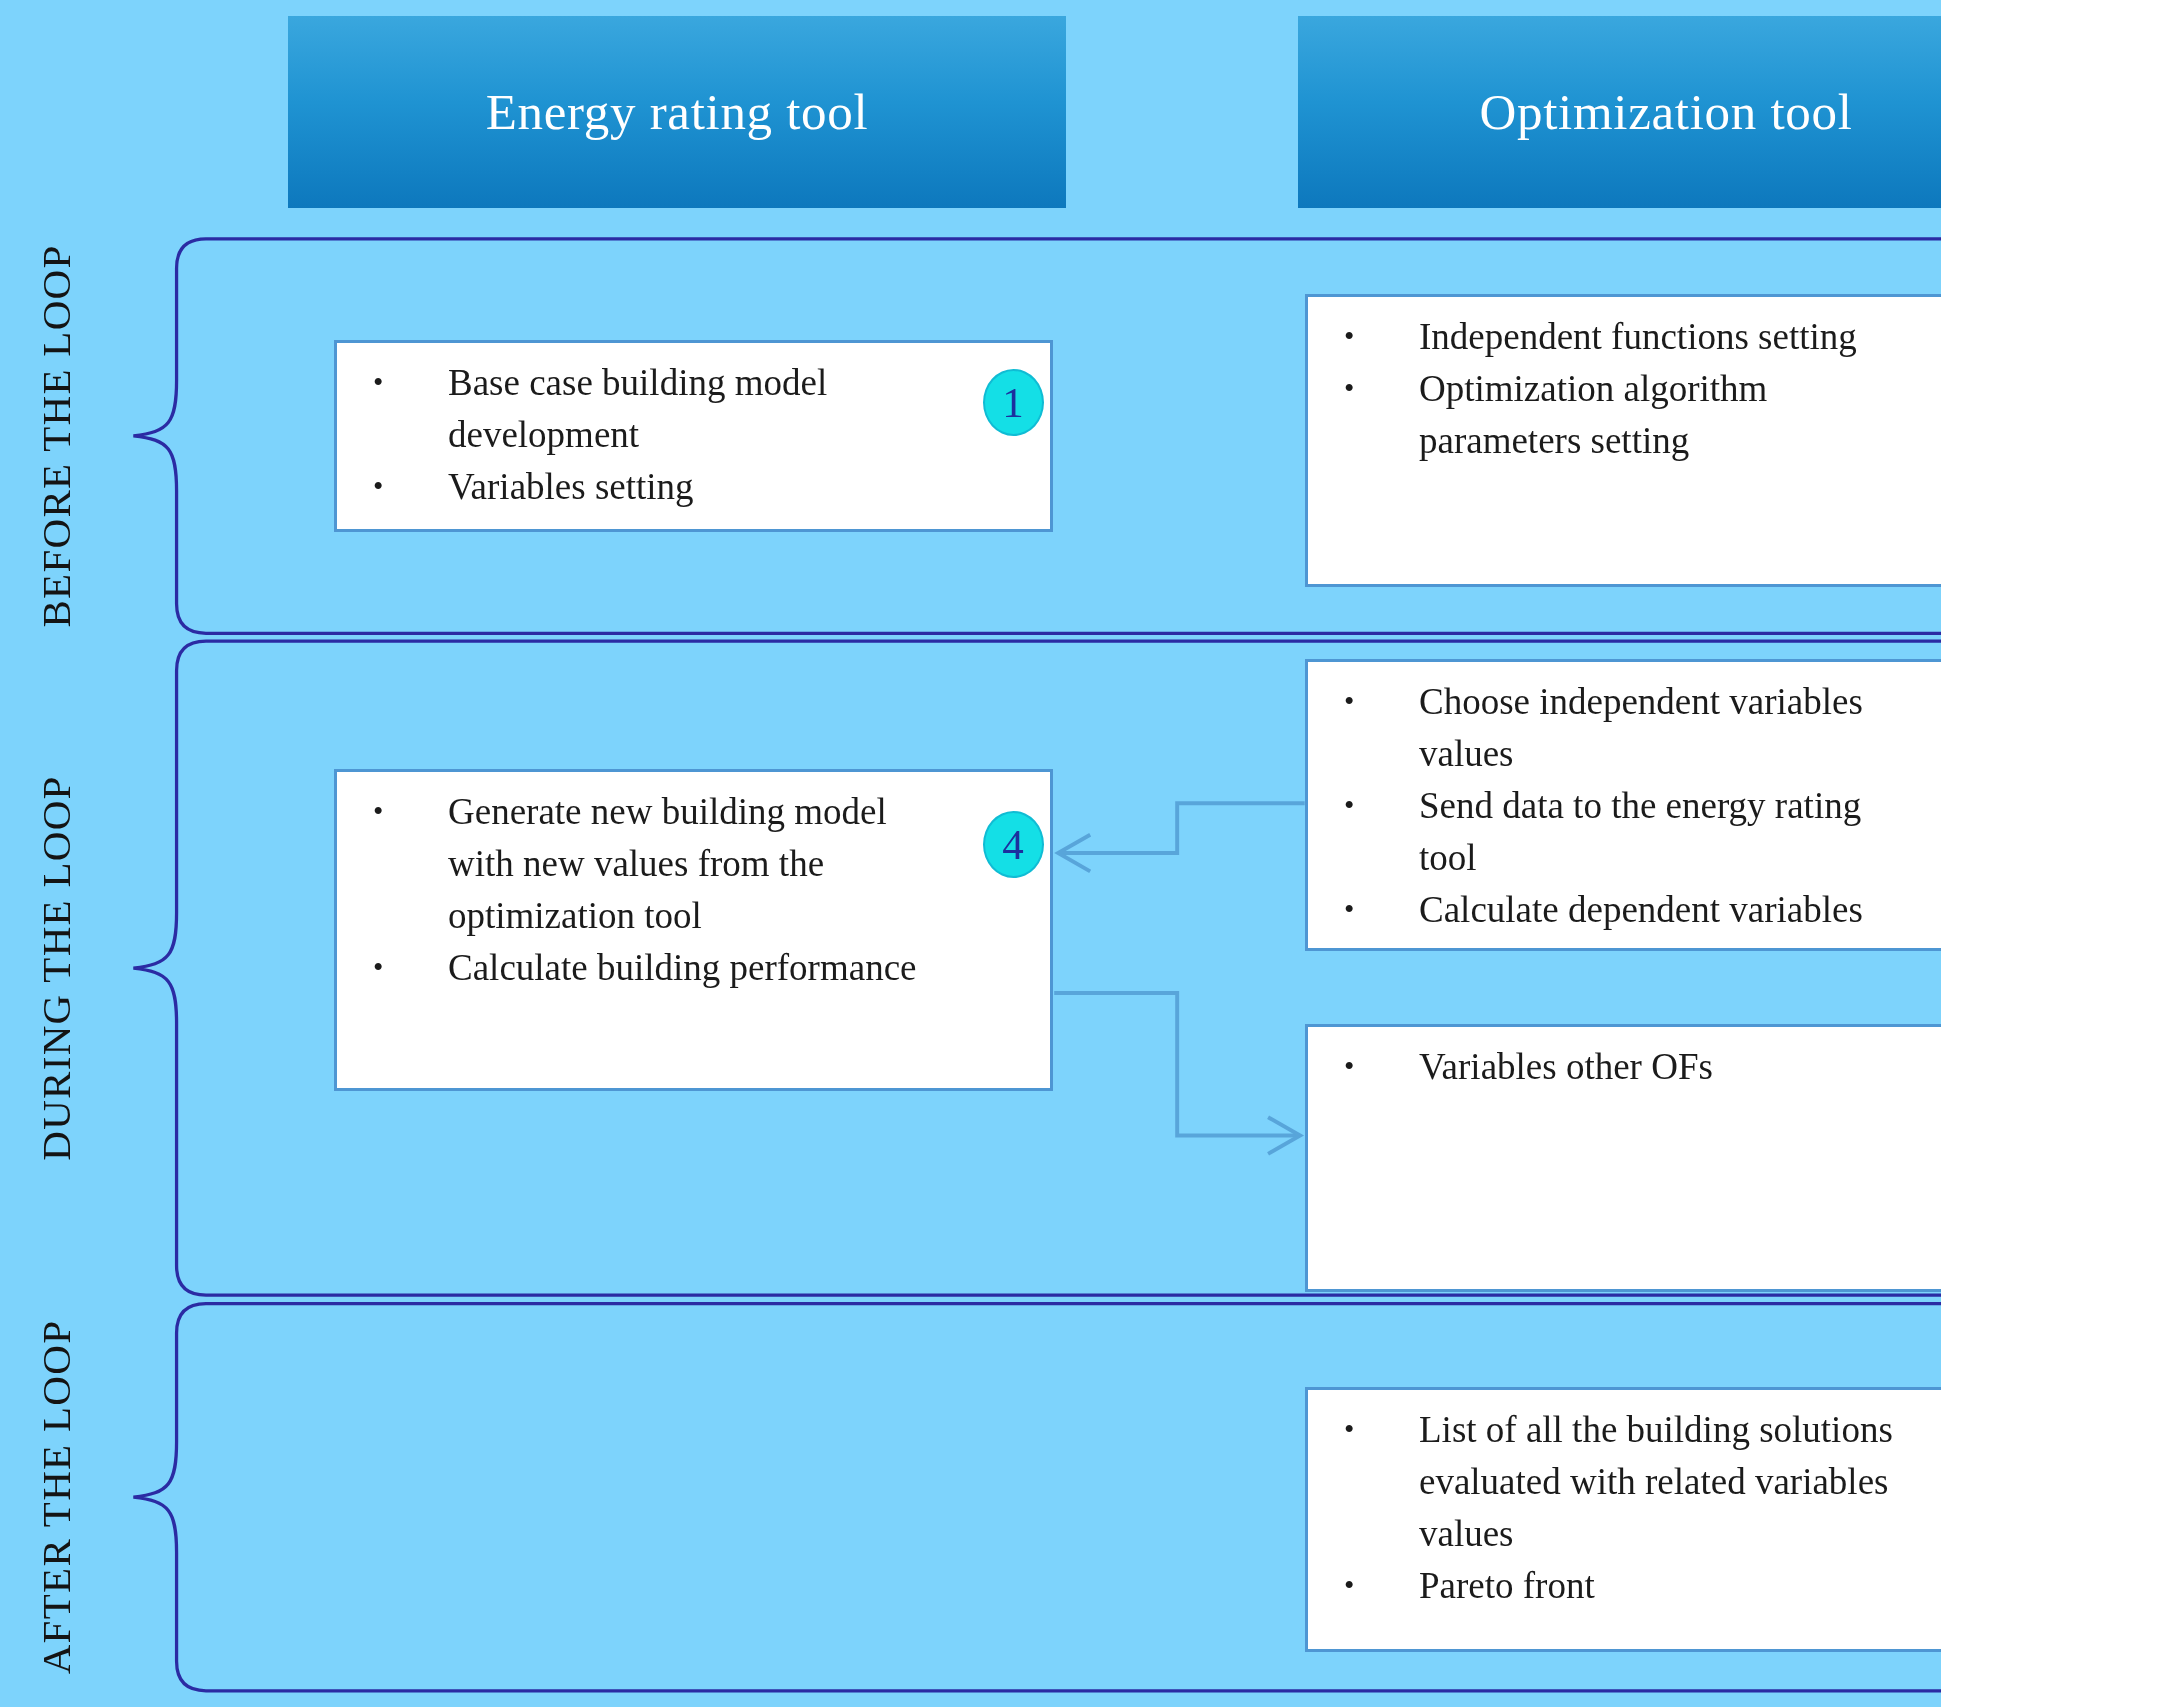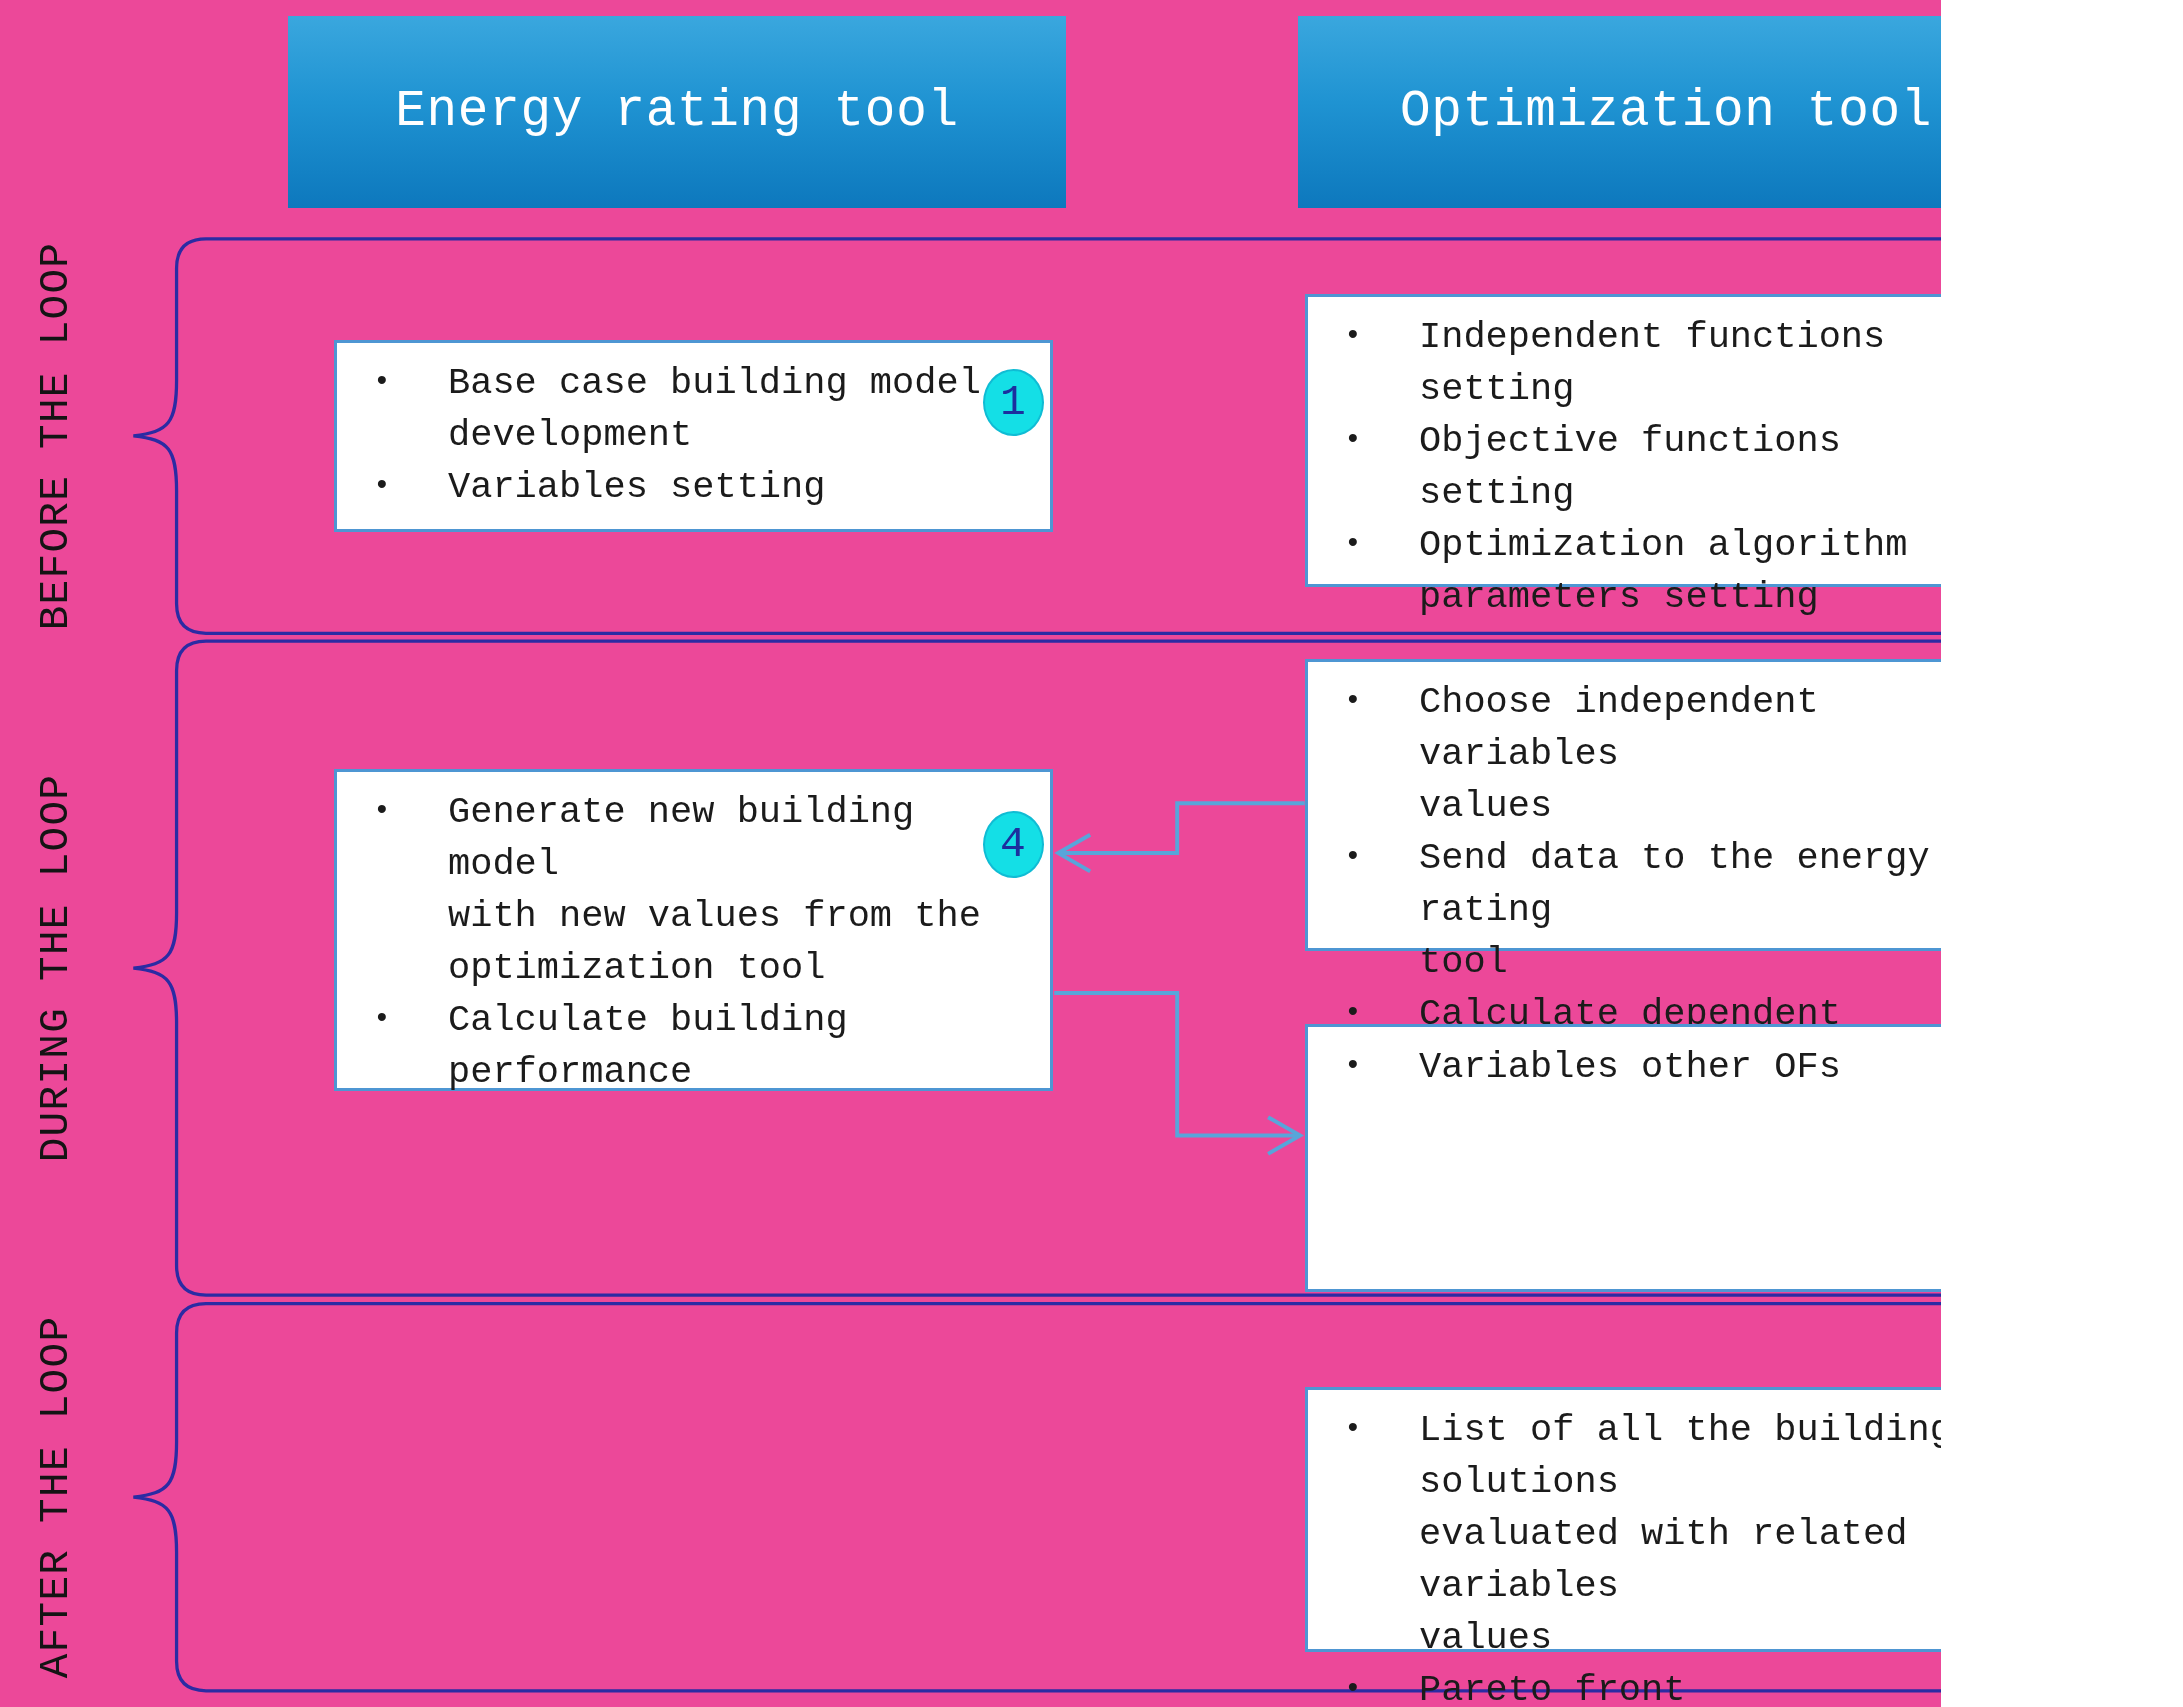--- a/index.html
+++ b/index.html
@@ -1,21 +1,21 @@
 <!DOCTYPE html>
 <html style="font-size:10.5px"><head>
 <meta charset="utf-8">
 <style>
   html, body { margin: 0; padding: 0; background: #ffffff; }
   #canvas {
     position: relative;
     width: 1941px;
     height: 1708px;
-    background: #ec4899;
-    font-family: Liberation Mono, monospace;
+    background: #7dd3fc;
+    font-family: Liberation Serif, serif;
     overflow: hidden;
   }
   #wires {
     position: absolute;
     left: 0; top: 0;
     width: 2183px; height: 1708px;
   }
   .col-header {
     position: absolute;
     height: 192px;
@@ -133,21 +133,20 @@
     <ul>
         <li>Base case building model<br>development</li>
         <li>Variables setting</li>
       </ul>
   </div>
 
   <div class="flow-box" id="box-2">
     <span class="badge" style="top:6.5px; right:6.5px;">2</span>
     <ul>
         <li>Independent functions setting</li>
-        <li>Objective functions setting</li>
         <li>Optimization algorithm<br>parameters setting</li>
       </ul>
   </div>
 
   <div class="flow-box" id="box-3">
     <span class="badge" style="top:29px; right:6.5px;">3</span>
     <ul>
         <li>Choose independent variables<br>values</li>
         <li>Send data to the energy rating<br>tool</li>
         <li>Calculate dependent variables</li>

